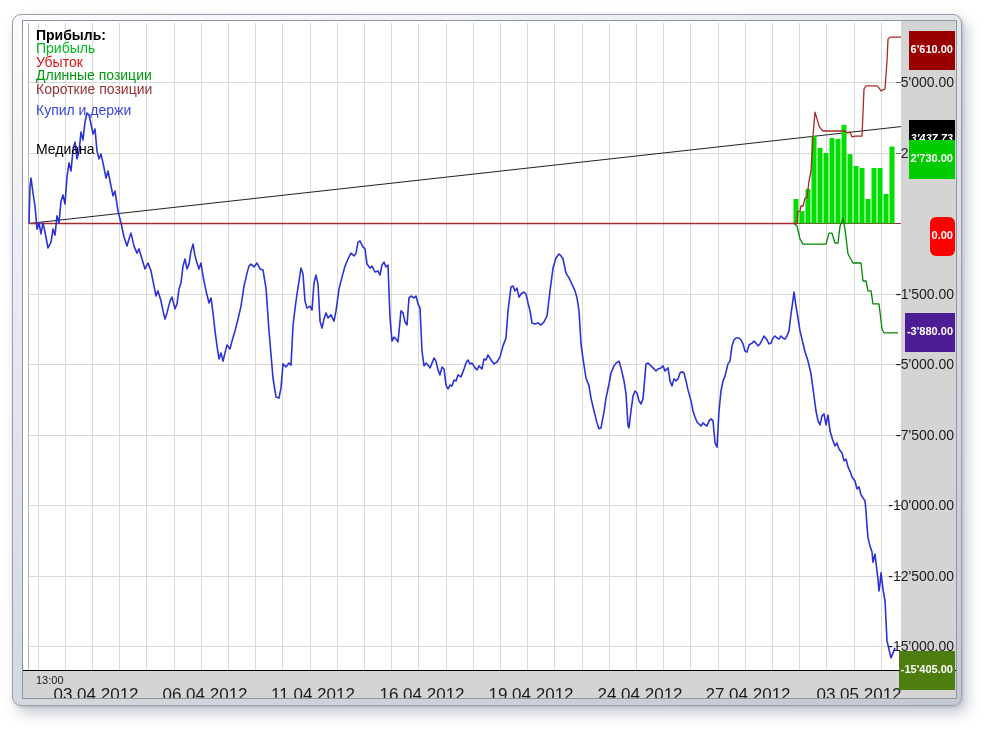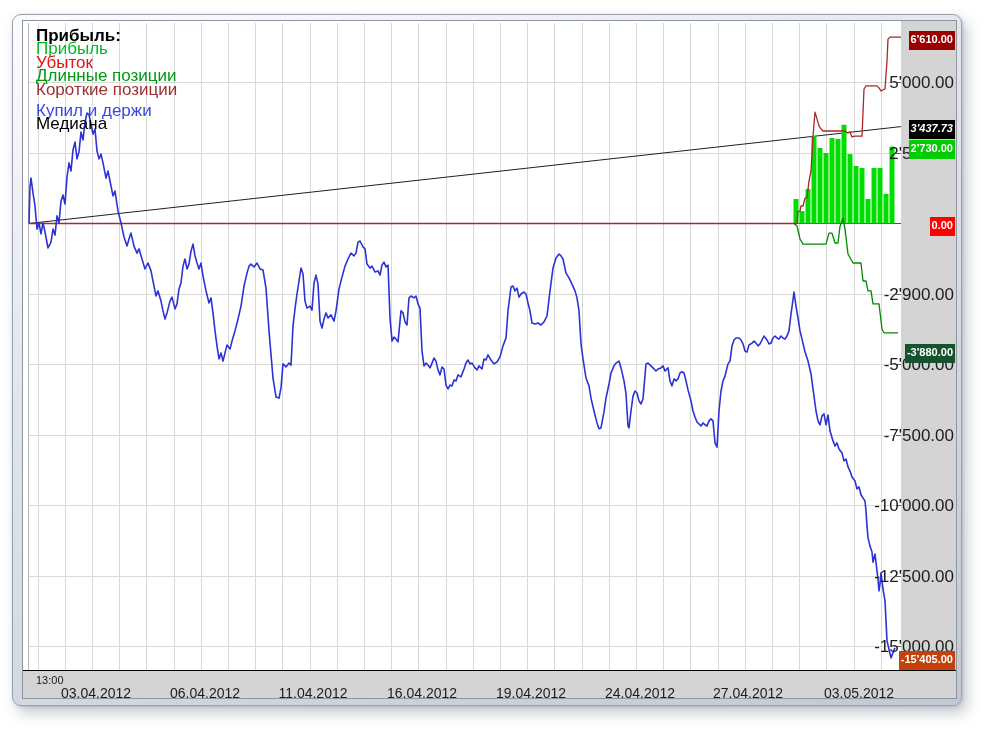--- a/index.html
+++ b/index.html
@@ -18,41 +18,41 @@
     position:absolute;left:9px;top:5px;width:933px;height:677px;
     background:#ffffff;border:1px solid #8f96a0;overflow:hidden;
   }
   #chart{position:absolute;left:0;top:0;}
   .right-axis{
     position:absolute;left:878px;top:0;width:55px;height:649px;
     background:#d4d4d4;
   }
   .axis-label{
     position:absolute;right:2px;height:13px;line-height:13px;
-    font-size:17px;color:#1c1c1c;white-space:nowrap;
+    font-size:14px;color:#1c1c1c;white-space:nowrap;
   }
   .axis-badge{
     position:absolute;right:1px;height:15px;line-height:13px;
-    font-size:11px;font-weight:bold;color:#ffffff;padding:2px 2px;
+    font-size:11px;font-weight:bold;color:#ffffff;padding:12px 2px;
     white-space:nowrap;z-index:3;
   }
   .bottom-axis{
     position:absolute;left:0;top:649px;width:933px;height:28px;
     background:#d4d4d4;border-top:1px solid #000000;
   }
   .time-label{
     position:absolute;left:13px;top:3px;font-size:11px;color:#1c1c1c;
   }
   .date-label{
-    position:absolute;top:14px;font-size:14px;color:#1c1c1c;
+    position:absolute;top:14px;font-size:17px;color:#1c1c1c;
     transform:translateX(-50%);white-space:nowrap;text-decoration:underline;
   }
   .legend{
     position:absolute;left:13px;top:8px;z-index:4;
-    font-size:17px;line-height:13.4px;white-space:nowrap;
+    font-size:14px;line-height:13.4px;white-space:nowrap;
   }
   .lg-title{font-weight:bold;color:#000;}
   .lg-item{}
 </style>
 </head>
 <body>
 
 <div class="window">
   <div class="content">
 
@@ -126,32 +126,32 @@
         <line x1="873" y1="343.5" x2="878" y2="343.5" stroke="#666" stroke-width="1" shape-rendering="crispEdges"></line>
         <line x1="873" y1="414" x2="878" y2="414" stroke="#666" stroke-width="1" shape-rendering="crispEdges"></line>
         <line x1="873" y1="484.5" x2="878" y2="484.5" stroke="#666" stroke-width="1" shape-rendering="crispEdges"></line>
         <line x1="873" y1="555" x2="878" y2="555" stroke="#666" stroke-width="1" shape-rendering="crispEdges"></line>
         <line x1="873" y1="625.5" x2="878" y2="625.5" stroke="#666" stroke-width="1" shape-rendering="crispEdges"></line>
       </svg>
 
     <div class="right-axis" id="rightAxis">
         <div class="axis-label" style="top: 55px;">5'000.00</div>
         <div class="axis-label" style="top: 125.5px;">2'500.00</div>
-        <div class="axis-label" style="top: 266.5px;">-2'900.00</div>
+        <div class="axis-label" style="top: 266.5px;">-1'500.00</div>
         <div class="axis-label" style="top: 337px;">-5'000.00</div>
         <div class="axis-label" style="top: 407.5px;">-7'500.00</div>
         <div class="axis-label" style="top: 478px;">-10'000.00</div>
         <div class="axis-label" style="top: 548.5px; margin-left: 40px;">-12'500.00</div>
         <div class="axis-label" style="top: 619px;">-15'000.00</div>
         <div class="axis-badge" style="top: 9.598px; background: rgb(153, 0, 0);">6'610.00</div>
         <div class="axis-badge" style="top: 99.056px; background: rgb(0, 0, 0); font-style: italic;">3'437.73</div>
         <div class="axis-badge" style="top: 119.014px; background: rgb(0, 204, 0);">2'730.00</div>
-        <div class="axis-badge" style="top: 196px; background: rgb(255, 0, 0);">0.00</div>
-        <div class="axis-badge" style="top: 323px; background: #14532d;">-3'880.00</div>
-        <div class="axis-badge" style="top: 630.421px; background: #c2410c; margin-left: 24px;">-15'405.00</div>
+        <div class="axis-badge" style="top: 196px; background: rgb(255, 0, 0); border-radius: 6px;">0.00</div>
+        <div class="axis-badge" style="top: 292px; background: #4c1d95;">-3'880.00</div>
+        <div class="axis-badge" style="top: 630.421px; background: #4d7c0f; margin-left: 24px;">-15'405.00</div>
       </div>
 
     <div class="bottom-axis" id="bottomAxis">
       <div class="time-label">13:00</div>
     <div class="date-label" style="left: 73px;">03.04.2012</div>
         <div class="date-label" style="left: 182px;">06.04.2012</div>
         <div class="date-label" style="left: 290px;">11.04.2012</div>
         <div class="date-label" style="left: 399px;">16.04.2012</div>
         <div class="date-label" style="left: 508px;">19.04.2012</div>
         <div class="date-label" style="left: 617px;">24.04.2012</div>
@@ -159,17 +159,17 @@
         <div class="date-label" style="left: 836px;">03.05.2012</div>
       </div>
 
     <div class="legend">
       <div class="lg-title">Прибыль:</div>
       <div class="lg-item" style="color: rgb(0, 187, 34);">Прибыль</div>
       <div class="lg-item" style="color: rgb(221, 21, 21);">Убыток</div>
       <div class="lg-item" style="color: rgb(0, 153, 17);">Длинные позиции</div>
       <div class="lg-item" style="color: rgb(153, 51, 51);">Короткие позиции</div>
       <div class="lg-item" style="color: rgb(58, 70, 224); margin-top: 8px;">Купил и держи</div>
-      <div class="lg-item" style="color: rgb(0, 0, 0);">Медиана</div>
+      <div class="lg-item" style="color: rgb(0, 0, 0); margin-top: 26px;">Медиана</div>
     </div>
 
   </div>
 </div>
 
 </body></html>

